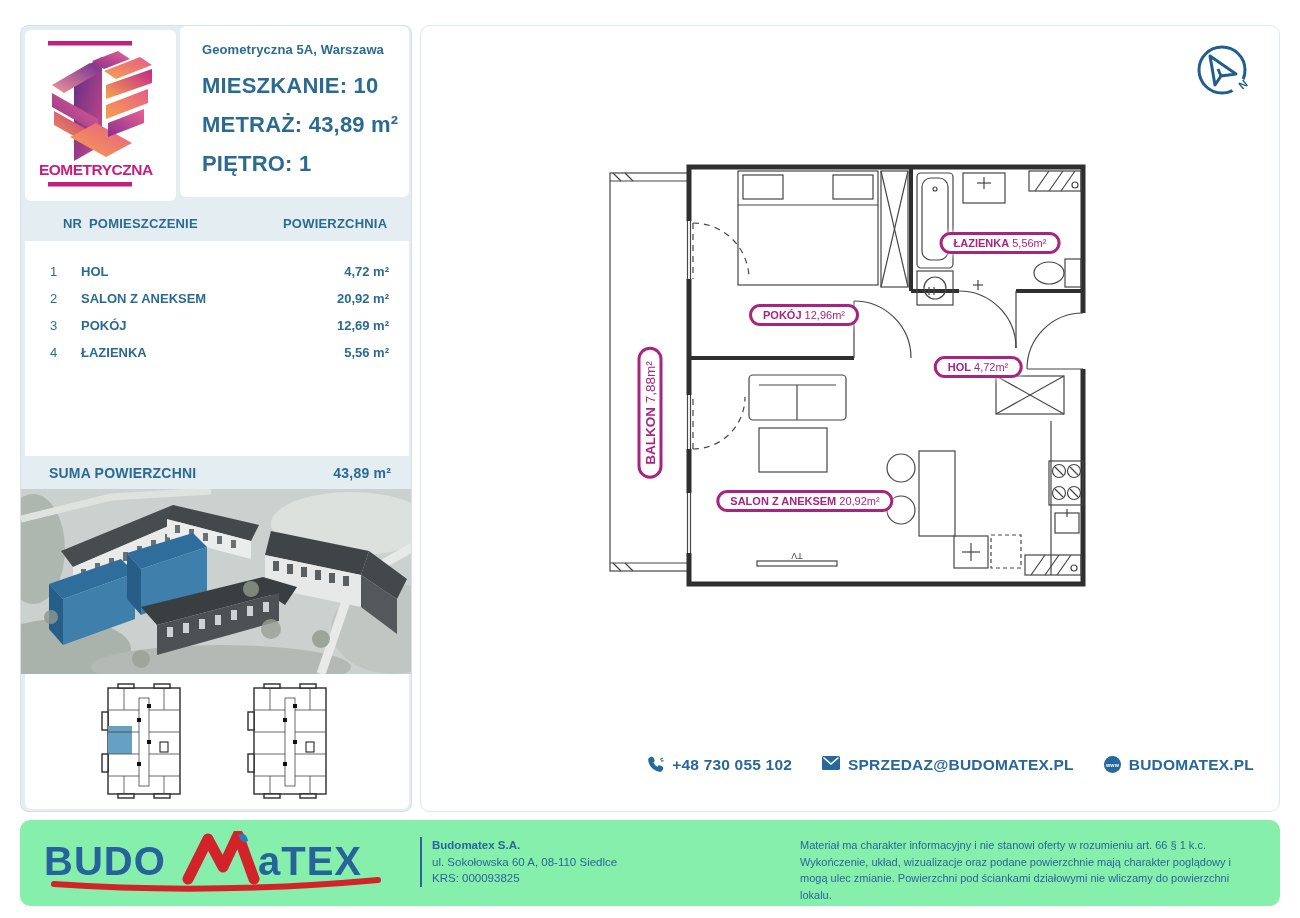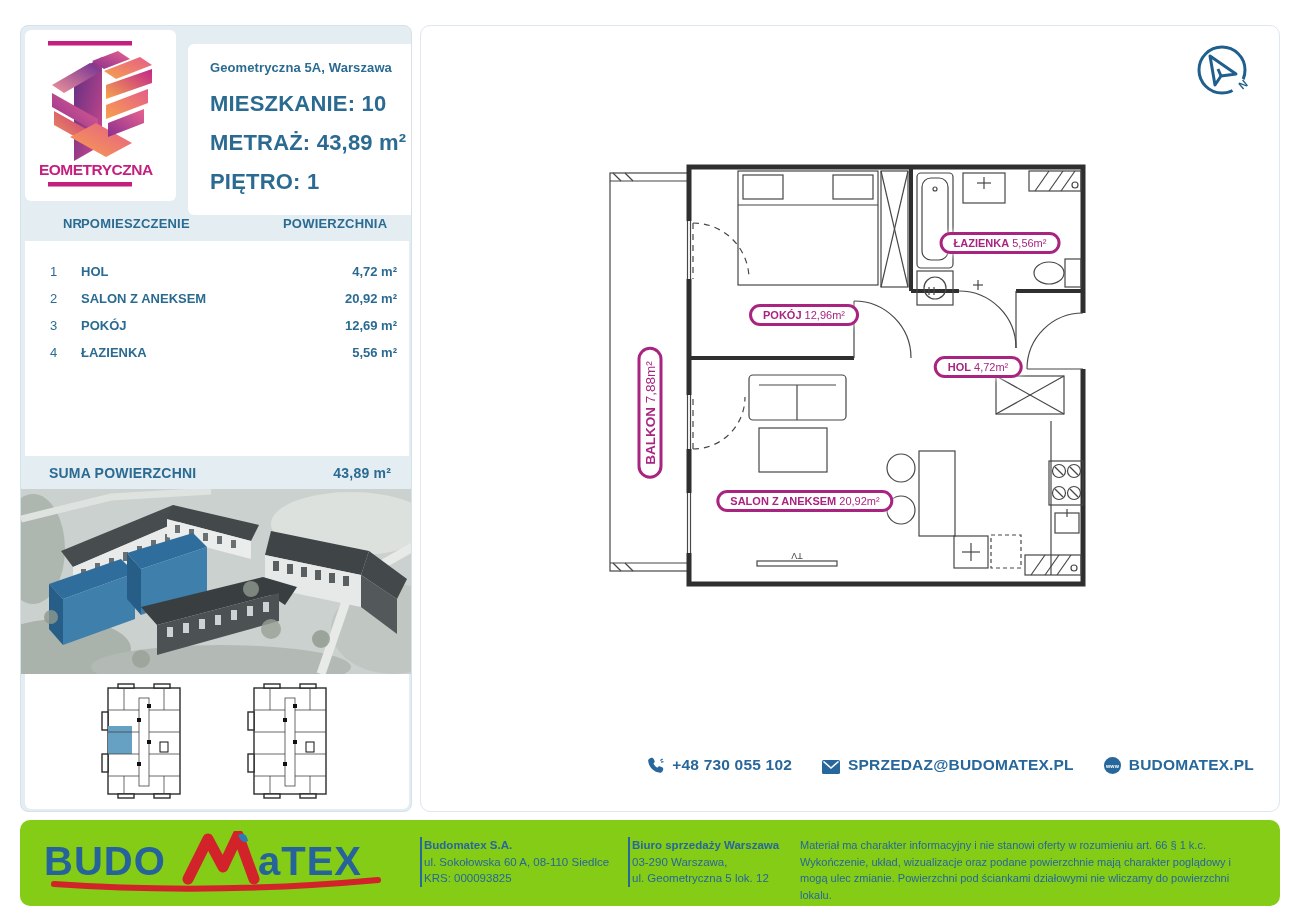--- a/index.html
+++ b/index.html
@@ -3,37 +3,37 @@
 <meta charset="utf-8">
 <style>
   * { margin:0; padding:0; box-sizing:border-box; }
   html,body { width:1300px; height:918px; background:#fff; font-family:"Liberation Sans", sans-serif; position:relative; overflow:hidden; }
 
   
   .left-col { position:absolute; left:20px; top:25px; width:392px; height:787px;
     background:#e3edf2; border:1px solid #d6e2ea; border-radius:8px; overflow:hidden; }
   .logo-panel { position:absolute; left:4px; top:4px; width:151px; height:171px; background:#fff; border-radius:6px;
     display:flex; align-items:center; justify-content:center; }
-  .info-panel { position:absolute; left:159px; top:18px; width:229px; height:171px; background:#fff; border-radius:6px;
-    padding:16px 0 0 22px; color:#2b6b92;margin-left:8px; }
+  .info-panel { position:absolute; left:159px; top:0; width:229px; height:171px; background:#fff; border-radius:6px;
+    padding:16px 0 0 22px; color:#2b6b92; }
   .info-address { font-size:13px; font-weight:700; letter-spacing:.1px; margin-bottom:16px; }
   .info-line { font-size:22px; font-weight:600; margin-bottom:13px; letter-spacing:.2px; }
   .info-line b { font-weight:800; }
 
   .tbl-head { position:absolute; left:0; top:180px; width:392px; height:35px; color:#2b6b92;
     font-size:13px; font-weight:800; display:flex; align-items:center; letter-spacing:.2px; }
   .tbl-head .c-nr { width:60px; padding-left:42px; }
-  .tbl-head .c-name { flex:1; }
+  .tbl-head .c-name { flex:1;margin-left:8px; }
   .tbl-head .c-area { width:130px; text-align:left; padding-right:22px; }
   .tbl-body { position:absolute; left:4px; top:215px; width:384px; height:215px; background:#fff;
     padding-top:17px; color:#2b6b92; }
   .tbl-row { display:flex; font-size:13px; height:27px; align-items:center; font-weight:600; }
   .tbl-row .c-nr { width:56px; padding-left:25px; font-weight:500; }
   .tbl-row .c-name { flex:1; }
-  .tbl-row .c-area { width:130px; text-align:right; padding-right:12px; }
+  .tbl-row .c-area { width:130px; text-align:right; padding-right:20px; }
   .tbl-total { position:absolute; left:0; top:430px; width:392px; height:33px; color:#2b6b92;
     font-size:14px; font-weight:800; display:flex; align-items:center; letter-spacing:.2px; }
   .tbl-total .t-label { padding-left:28px; flex:1; }
   .tbl-total .t-value { padding-right:22px; }
 
   .aerial { position:absolute; left:0; top:463px; width:392px; height:185px; }
   .keyplans { position:absolute; left:4px; top:648px; width:384px; height:135px; background:#fff;
     border-radius:0 0 6px 6px; display:flex; align-items:center; justify-content:center; gap:46px; }
 
   
@@ -45,27 +45,27 @@
   .plan-wrap svg { position:absolute; left:0; top:0; }
   .pill { position:absolute; transform:translate(-50%,-50%); background:#fff; border:3px solid #a92380;
     border-radius:22px; padding:2px 11px; white-space:nowrap; color:#a92380; font-size:11px;
     box-shadow:0 0 6px rgba(255,255,255,.9); }
   .pill b { font-weight:800; }
   .pill .ar { font-weight:500; }
   .pill.vert { transform:translate(-50%,-50%) rotate(-90deg); font-size:13.5px; }
 
   .contact-row { position:absolute; right:25px; top:730px; display:flex; align-items:center; gap:30px;
     color:#27679b; font-size:15.5px; font-weight:700; letter-spacing:.2px; }
-  .contact-item { display:flex; align-items:flex-end; gap:8px; cursor:pointer; }
+  .contact-item { display:flex; align-items:flex-start; gap:8px; cursor:pointer; }
 
   
-  .footer { position:absolute; left:20px; top:820px; width:1260px; height:86px; background:#84cc16;
+  .footer { position:absolute; left:20px; top:820px; width:1260px; height:86px; background:#86efac;
     border-radius:10px; }
   .f-logo { position:absolute; left:22px; top:11px; }
-  .f-block { position:absolute; top:17px; border-left:2.5px solid #27679b; padding-left:2px;
+  .f-block { position:absolute; top:17px; border-left:2.5px solid #27679b; padding-left:10px;
     color:#27679b; font-size:11.5px; line-height:1.45; }
   .f-block .fb-name { font-weight:800; }
   .f-company { left:400px; }
   .f-office { left:608px; }
   .f-disclaimer { position:absolute; right:28px; top:17px; width:452px; color:#27679b; font-size:11px;
     line-height:1.5; text-align:left; }
 
   svg text { font-family:"Liberation Sans", sans-serif; }
 </style>
 </head>
@@ -505,20 +505,15 @@
     <text x="216" y="44" font-size="40" font-weight="800" fill="#27639b" letter-spacing="1">aTEX</text>
     <path d="M12,53 Q170,64 336,49" stroke="#d2232a" stroke-width="6" fill="none" stroke-linecap="round"></path>
   </svg>
 
   <div class="f-block f-company">
     <div class="fb-name">Budomatex S.A.</div>
     <div>ul. Sokołowska 60 A, 08-110 Siedlce</div>
     <div>KRS: 000093825</div>
   </div>
 
-  <div class="f-block f-office">
-    <div class="fb-name">Biuro sprzedaży Warszawa</div>
-    <div>03-290 Warszawa,</div>
-    <div>ul. Geometryczna 5 lok. 12</div>
-  </div>
 
   <div class="f-disclaimer">Materiał ma charakter informacyjny i nie stanowi oferty w rozumieniu art. 66 § 1 k.c. Wykończenie, układ, wizualizacje oraz podane powierzchnie mają charakter poglądowy i mogą ulec zmianie. Powierzchni pod ściankami działowymi nie wliczamy do powierzchni lokalu.</div>
 </div>
 
 </body></html>

